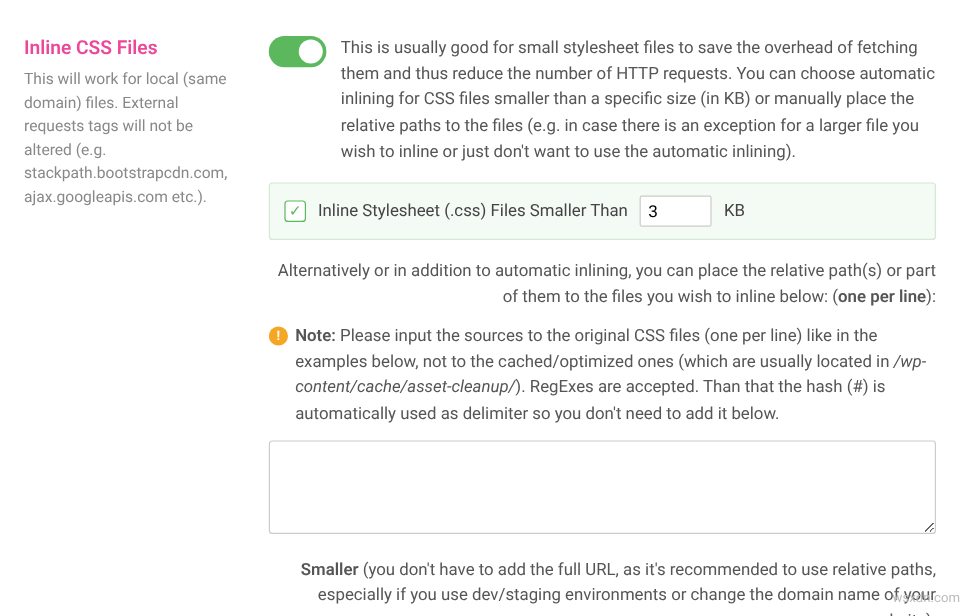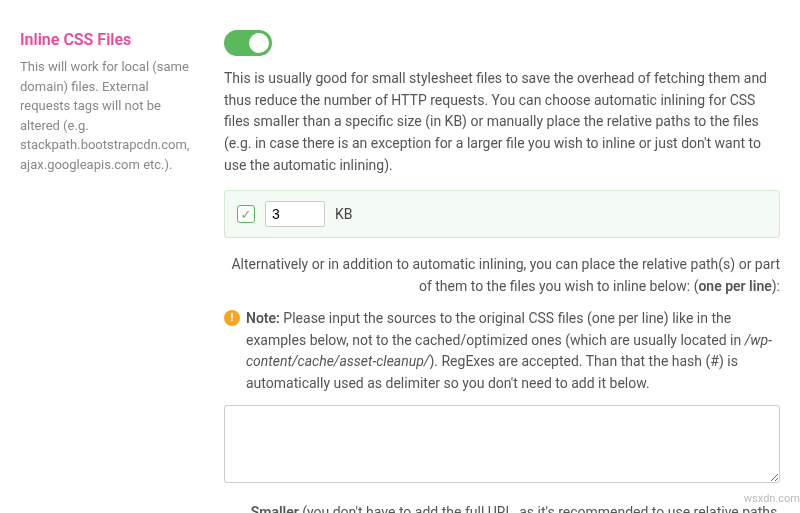--- a/index.html
+++ b/index.html
@@ -31,21 +31,20 @@
       line-height: 1.5;
     }
     .main {
       flex: 1;
     }
     .toggle-row {
       display: flex;
       align-items: flex-start;
       gap: 12px;
       margin-bottom: 12px;
-      flex-direction: column;
     }
     .toggle {
       position: relative;
       width: 48px;
       height: 26px;
       background: #5cb85c;
       border-radius: 13px;
       flex-shrink: 0;
       cursor: pointer;
     }
@@ -159,20 +158,21 @@
       <div class="toggle">
         <div class="toggle-knob"></div>
       </div>
       <div class="desc">This is usually good for small stylesheet files to save the overhead of fetching them and thus reduce the number of HTTP requests. You can choose automatic inlining for CSS files smaller than a specific size (in KB) or manually place the relative paths to the files (e.g. in case there is an exception for a larger file you wish to inline or just don't want to use the automatic inlining).</div>
     </div>
 
     <div class="inline-box">
       <div class="check">
         <span>✓</span>
       </div>
+      <span>Inline Stylesheet (.css) Files Smaller Than</span>
       <input class="num-input" type="text" value="3" style="">
       <span>KB</span>
     </div>
 
     <p class="para">
       <span>Alternatively or in addition to automatic inlining, you can place the relative path(s) or part of them to the files you wish to inline below: (</span><span class="b">one per line</span><span>):</span>
     </p>
 
     <div class="note-row">
       <div class="warn-icon">!</div>

